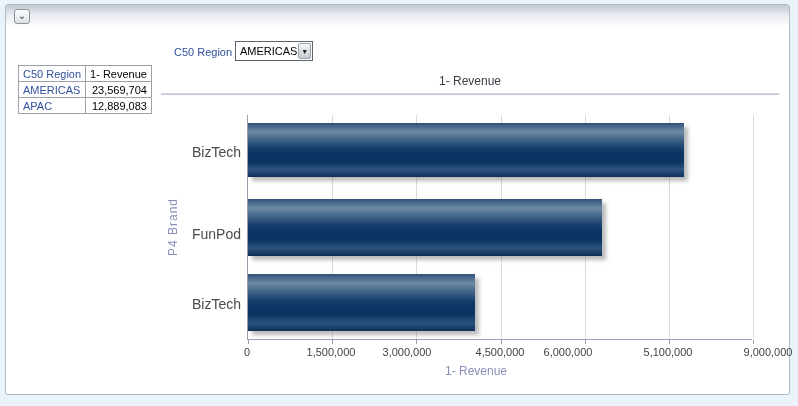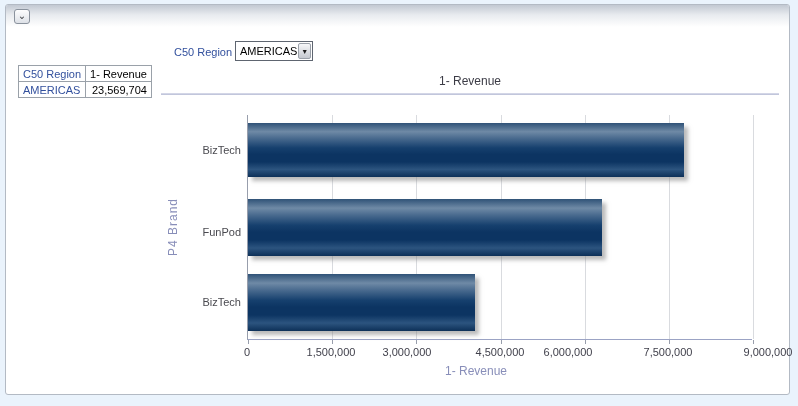--- a/index.html
+++ b/index.html
@@ -90,21 +90,21 @@
       #2f5277 0%, #6f8aa6 16%, #4a6b8f 28%, #16406e 46%,
       #0c3462 58%, #0c3462 72%, #2c547f 86%, #0d3058 100%);
     box-shadow:4px 4px 4px rgba(130,130,130,0.55);
     cursor:pointer;
   }
   .bar-biztech  { top:8px;   height:54px; }
   .bar-funpod   { top:84px;  }
   .bar-homeview { top:159px; }
   .cat-label {
     position:absolute; left:150px; width:85px;
-    text-align:right; font-size:11px; color:#4a4a50; white-space:nowrap;
+    text-align:right; font-size:14px; color:#4a4a50; white-space:nowrap;
   }
   .cat-0 { top:139px; }
   .cat-1 { top:221px; }
   .cat-2 { top:291px; }
   .y-axis-title {
     position:absolute; left:167px; top:222px;
     transform:translate(-50%,-50%) rotate(-90deg);
     font-size:12px; color:#888eb9; letter-spacing:1px; white-space:nowrap;
   }
   .x-tick-labels { position:absolute; left:241px; top:341px; width:505px; height:14px; }
@@ -130,20 +130,24 @@
     <thead>
       <tr>
         <th class="region-col">C50 Region</th>
         <th class="measure-col">1- Revenue</th>
       </tr>
     </thead>
     <tbody>
       <tr>
         <td class="region-cell">AMERICAS</td>
         <td class="revenue-cell">23,569,704</td>
+      </tr>
+      <tr>
+        <td class="region-cell">APAC</td>
+        <td class="revenue-cell">12,889,083</td>
       </tr>
     </tbody>
   </table>
 
   <span class="prompt-label">C50 Region</span>
   <div class="dropdown">
     <span class="dropdown-value">AMERICAS</span>
     <span class="dropdown-arrow-btn">
       <span>▼</span>
     </span>
@@ -176,17 +180,17 @@
       <div class="xtick" style="left: 421px;"></div>
       <div class="xtick" style="left: 505px;"></div>
     </div>
 
   <div class="x-tick-labels">
       <span class="xtick-label" style="left: 0px;">0</span>
       <span class="xtick-label" style="left: 84px;">1,500,000</span>
       <span class="xtick-label" style="left: 160px;">3,000,000</span>
       <span class="xtick-label" style="left: 253px;">4,500,000</span>
       <span class="xtick-label" style="left: 321px;">6,000,000</span>
-      <span class="xtick-label" style="left: 421px;">7,500,000</span>
+      <span class="xtick-label" style="left: 421px;">5,100,000</span>
       <span class="xtick-label" style="left: 521px;">9,000,000</span>
     </div>
   <div class="x-axis-title">1- Revenue</div>
 </div>
 
 </body></html>

